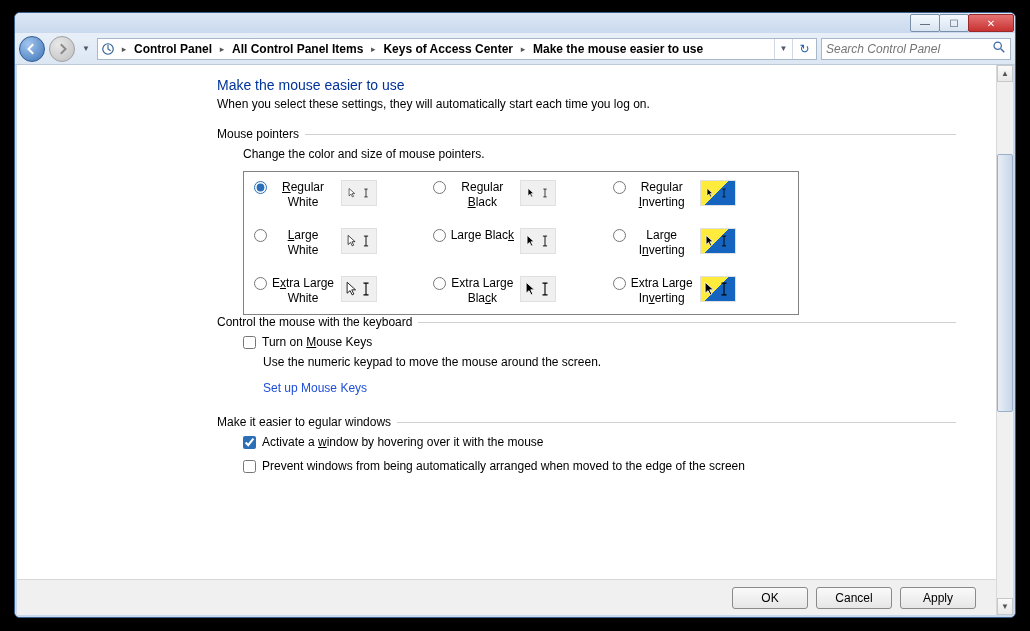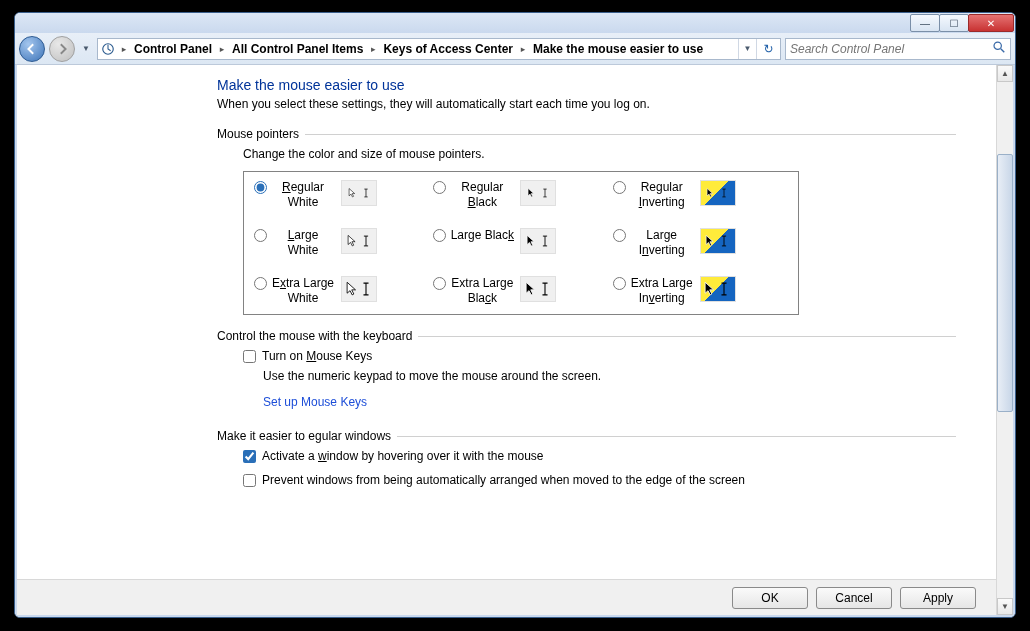--- a/index.html
+++ b/index.html
@@ -12,31 +12,31 @@
 .navbar { height: 32px; background: linear-gradient(#e8eff8,#dce7f3); border-bottom: 1px solid #bcc9da; display: flex; align-items: center; padding: 0 4px; gap: 4px; }
 .navbtn { width: 26px; height: 26px; border-radius: 50%; background: radial-gradient(circle at 35% 30%, #a4c6ee, #3d74b8); border: 1px solid #2c5a92; display: flex; align-items: center; justify-content: center; color: #fff; font-size: 14px; }
 .navbtn.disabled { background: radial-gradient(circle at 35% 30%, #e8e8e8,#bfbfbf); border-color: #a0a0a0; color: #888; }
 .navdrop { width: 14px; height: 20px; display: flex; align-items: center; justify-content: center; color: #4a5a6d; font-size: 8px; }
 .addrbar { flex: 1; height: 22px; background: #fff; border: 1px solid #a8b8cc; display: flex; align-items: center; }
 .addr-icon { width: 20px; height: 20px; display: flex; align-items: center; justify-content: center; color: #2a5a8e; }
 .crumb { padding: 0 4px; height: 100%; display: flex; align-items: center; color: #000; font-weight: bold; }
 .crumbsep { width: 12px; height: 100%; display: flex; align-items: center; justify-content: center; color: #555; font-size: 9px; }
 .addr-dd { width: 18px; height: 100%; display: flex; align-items: center; justify-content: center; color: #4a5a6d; font-size: 8px; border-left: 1px solid #d0d8e4; }
 .addr-refresh { width: 24px; height: 100%; display: flex; align-items: center; justify-content: center; color: #1f5fa8; font-size: 12px; border-left: 1px solid #d0d8e4; }
-.searchbox { width: 226px; height: 22px; background: #fff; border: 1px solid #a8b8cc; display: flex; align-items: center; padding: 0 4px; }
+.searchbox { width: 190px; height: 22px; background: #fff; border: 1px solid #a8b8cc; display: flex; align-items: center; padding: 0 4px; }
 .searchbox input { flex: 1; border: none; outline: none; color: #888; font-style: italic; background: transparent; }
 .content-area { position: absolute; top: 52px; left: 0; right: 0; bottom: 0; display: flex; border: 2px solid #cad9ee; border-top: none; }
 .content-inner { flex: 1; background: #fff; overflow-y: auto; padding: 12px 40px 0 200px; position: relative; }
 .scrollbar { width: 17px; background: #f0f0f0; border-left: 1px solid #d8d8d8; display: flex; flex-direction: column; }
 .sb-btn { height: 17px; background: linear-gradient(#fafafa,#e8e8e8); border: 1px solid #c8c8c8; display: flex; align-items: center; justify-content: center; font-size: 8px; color: #555; }
 .sb-track { flex: 1; position: relative; }
 .sb-thumb { position: absolute; top: 14%; width: 100%; height: 50%; background: linear-gradient(90deg,#e8eef6,#c8d6e8); border: 1px solid #9ab0c8; border-radius: 2px; }
 h1 { color: #003399; font-size: 14px; font-weight: normal; margin-bottom: 4px; }
 .subheading { color: #000; margin-bottom: 16px; }
-.groupbox { margin-bottom: 14px; }
+.groupbox { }
 .group-header { display: flex; align-items: center; color: #000; margin-bottom: 6px; }
 .group-header .line { flex: 1; height: 1px; background: #d0d0d0; margin-left: 6px; }
 .group-sub { margin-left: 26px; color: #000; margin-bottom: 10px; }
 .pointer-grid { margin-left: 26px; border: 1px solid #828282; padding: 8px 10px; display: grid; grid-template-columns: repeat(3, 1fr); row-gap: 18px; column-gap: 4px; width: 556px; }
 .pointer-cell { display: flex; align-items: flex-start; gap: 4px; }
 .pointer-cell input[type=radio] { margin-top: 1px; accent-color: #2a6fb8; }
 .pointer-label { width: 64px; line-height: 1.25; text-align: center; }
 .pointer-label u { text-decoration: underline; }
 .pointer-swatch { width: 36px; height: 26px; background: #f0f0f0; border: 1px solid #e0e0e0; display: flex; align-items: center; justify-content: center; gap: 1px; margin-left: 2px; }
 .pointer-swatch.inv { background: linear-gradient(135deg,#ffeb3b 0 48%, #1565c0 48% 100%); }

